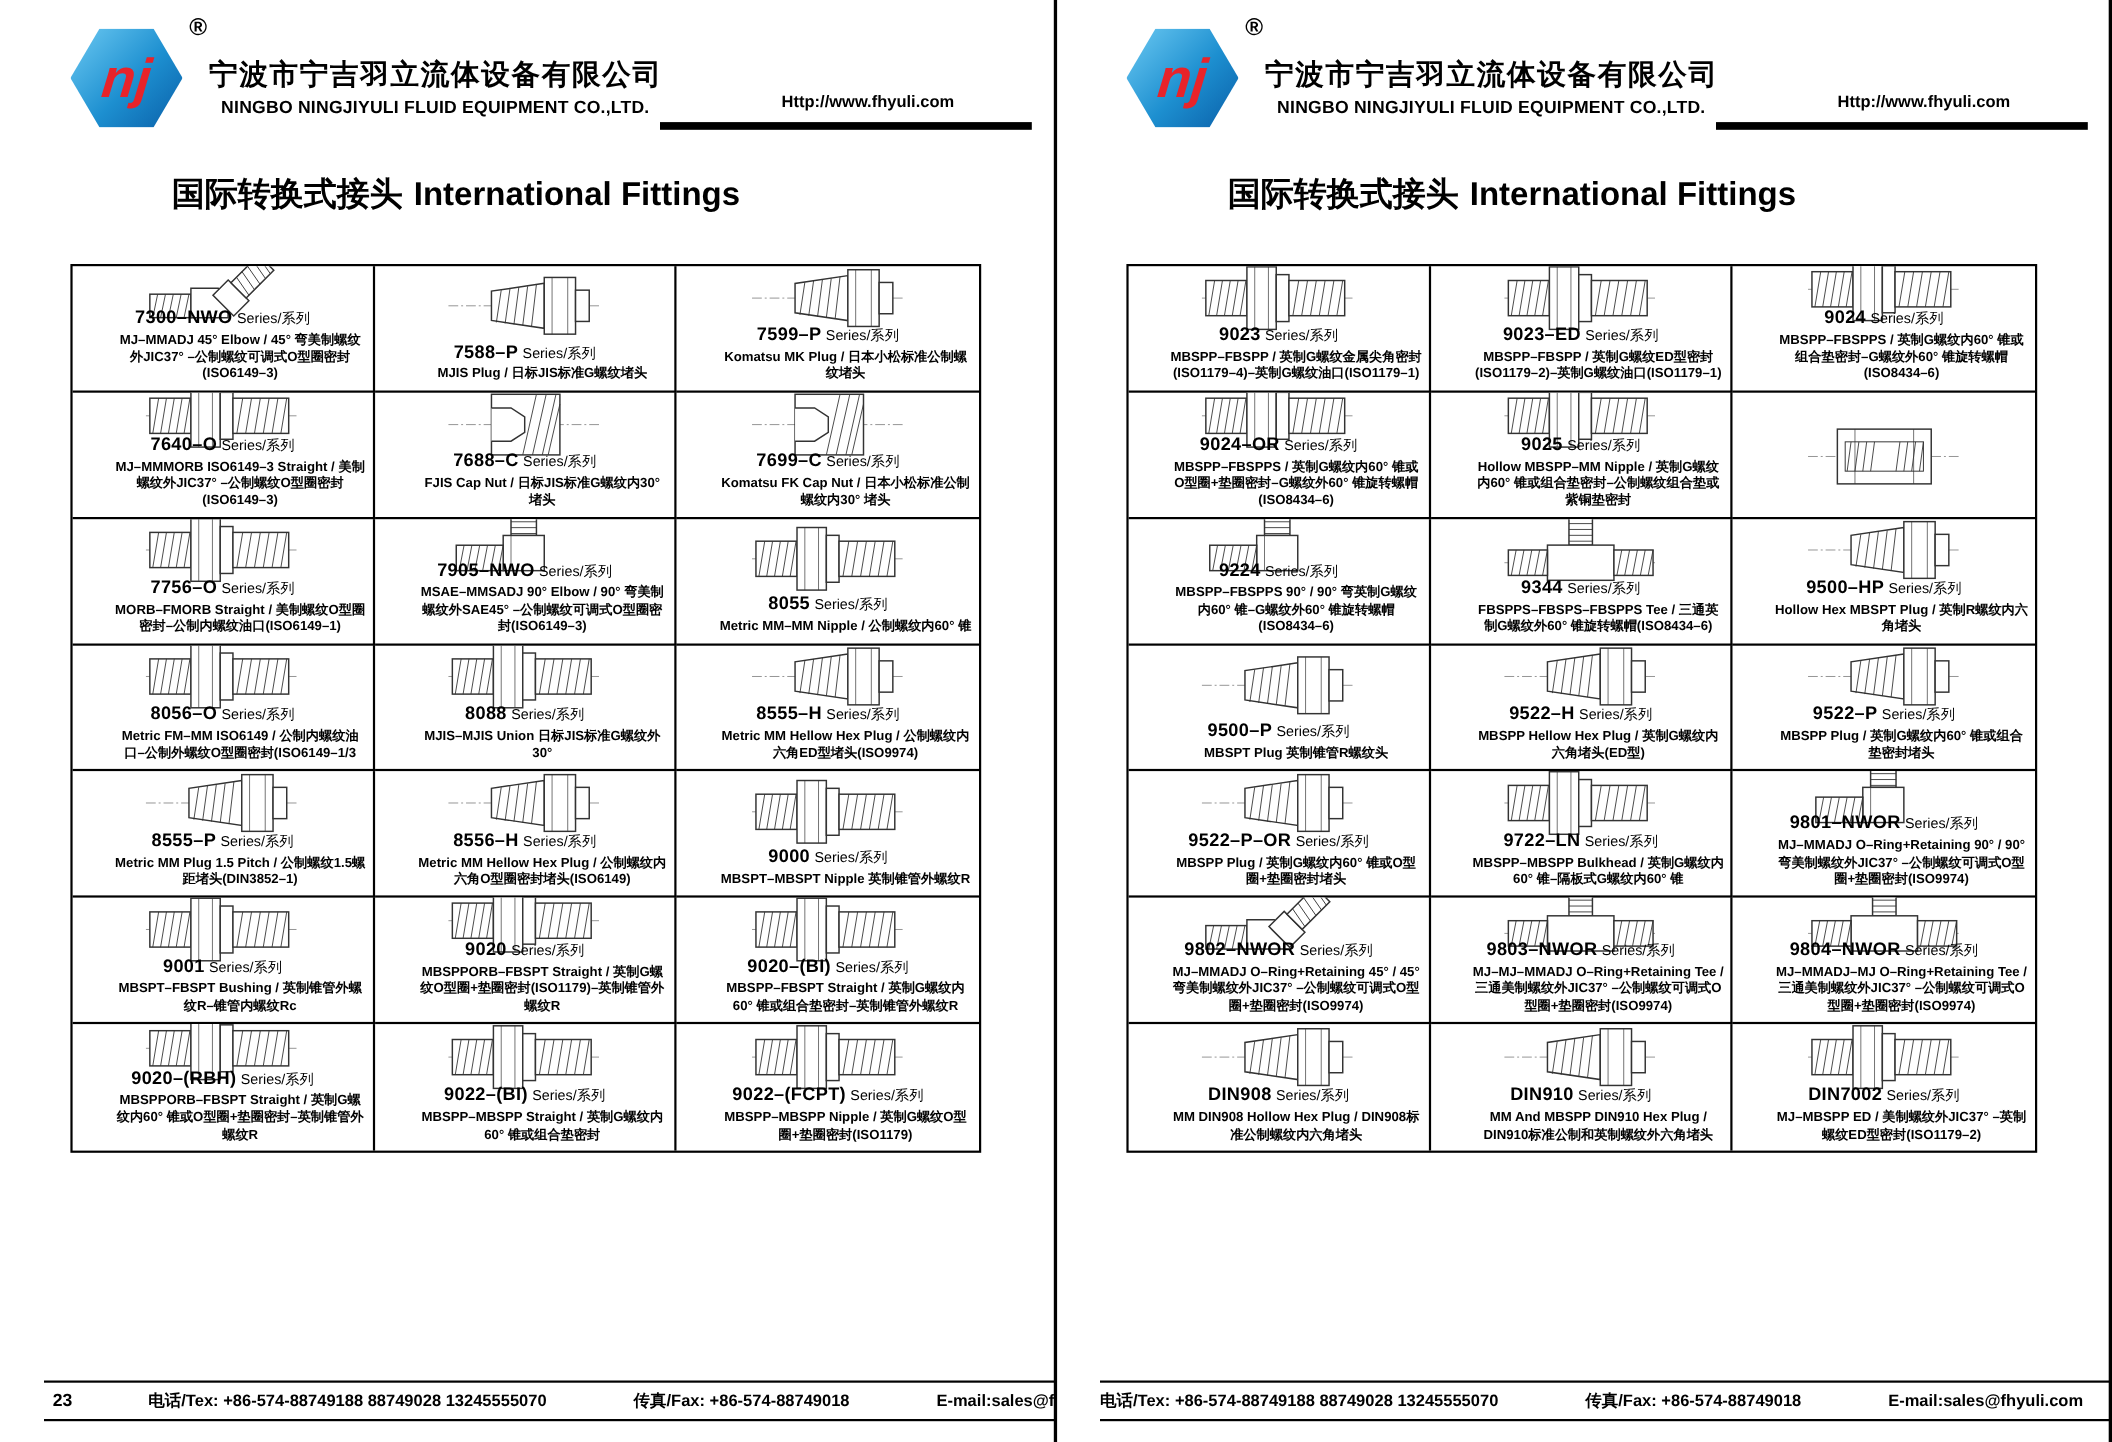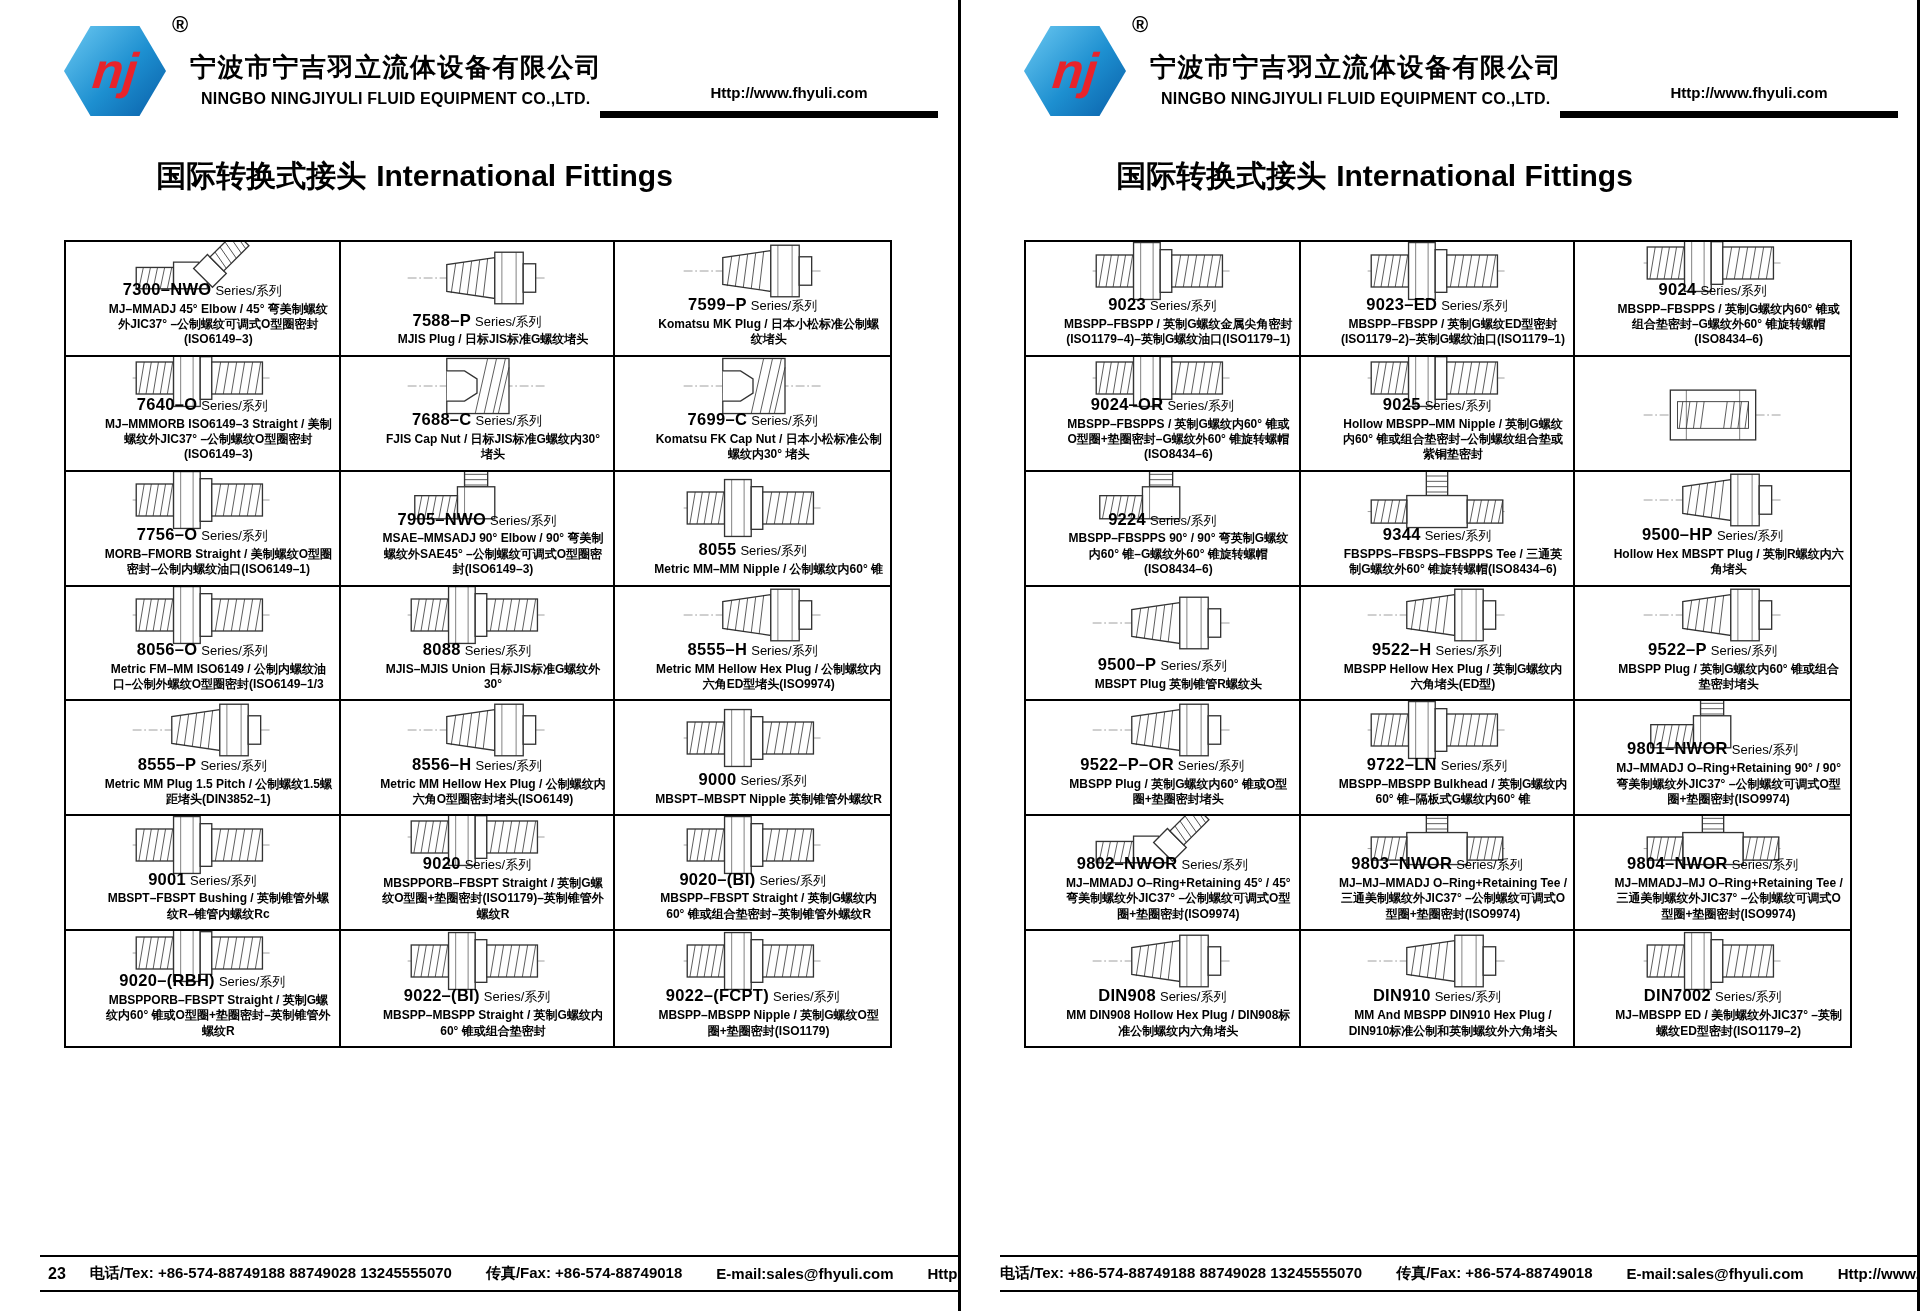--- a/index.html
+++ b/index.html
@@ -45,21 +45,21 @@
   .caption { padding:0 6px 7px; text-align:center; }
   .series { font-size:13px; line-height:1.2; }
   .code { font-weight:bold; font-size:16.5px; letter-spacing:0.3px; }
   .suffix { font-size:13px; margin-left:4px; }
   .desc { font-size:12px; font-weight:bold; line-height:1.28; margin-top:2px;margin-left:32px; }
 
   
   .footer {
     position:absolute; left:40px; top:1255px; width:920px; height:37px;
     border-top:2.5px solid #000; border-bottom:2.5px solid #000;
-    display:flex; align-items:center; font-size:15px; font-weight:bold; white-space:nowrap;
+    display:flex; align-items:center; font-size:15px; font-weight:bold; white-space:nowrap;gap:45px;
   }
   .footer .item { margin-right:34px; }
   .pageno { font-size:16px; font-weight:bold; }
   .pageno-left { margin:0 24px 0 8px; }
 
   .sym-defs { position:absolute; width:0; height:0; overflow:hidden; }
 </style>
 </head>
 <body>
 

